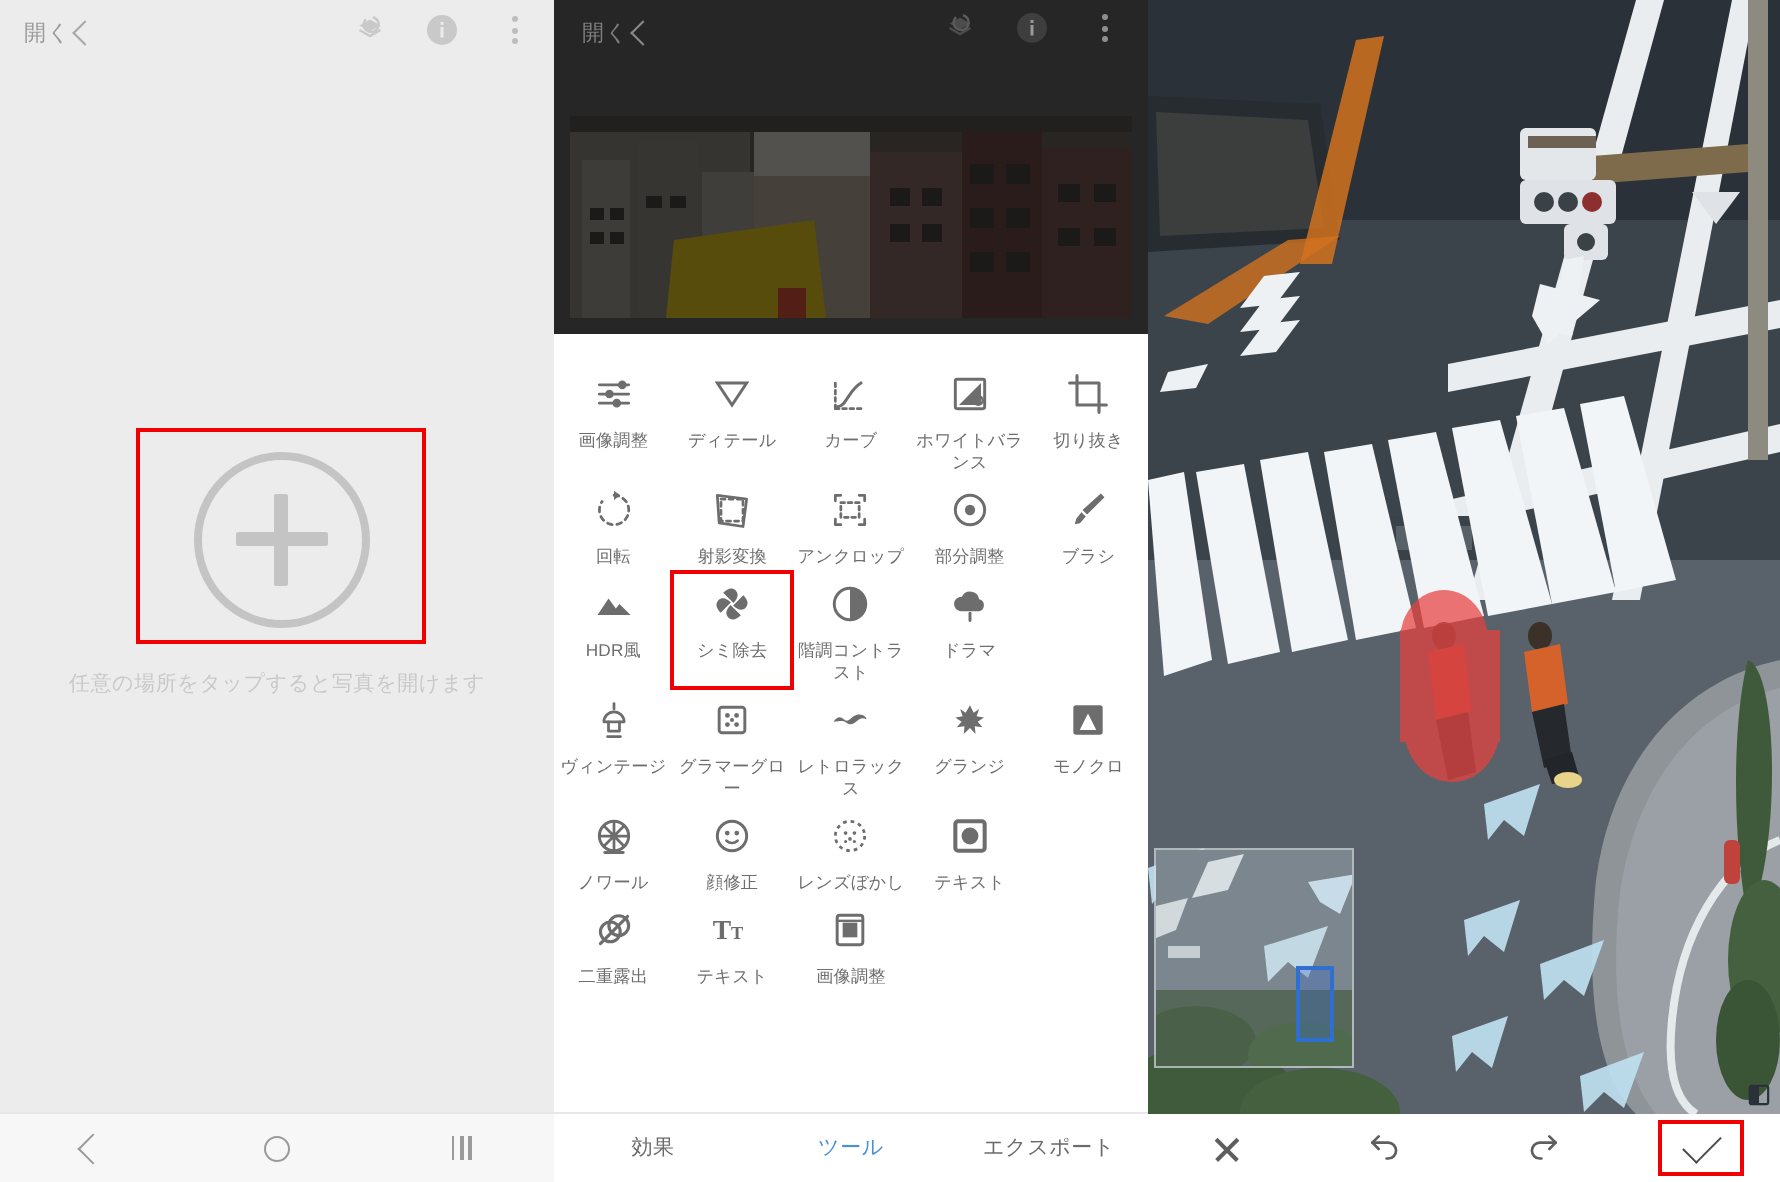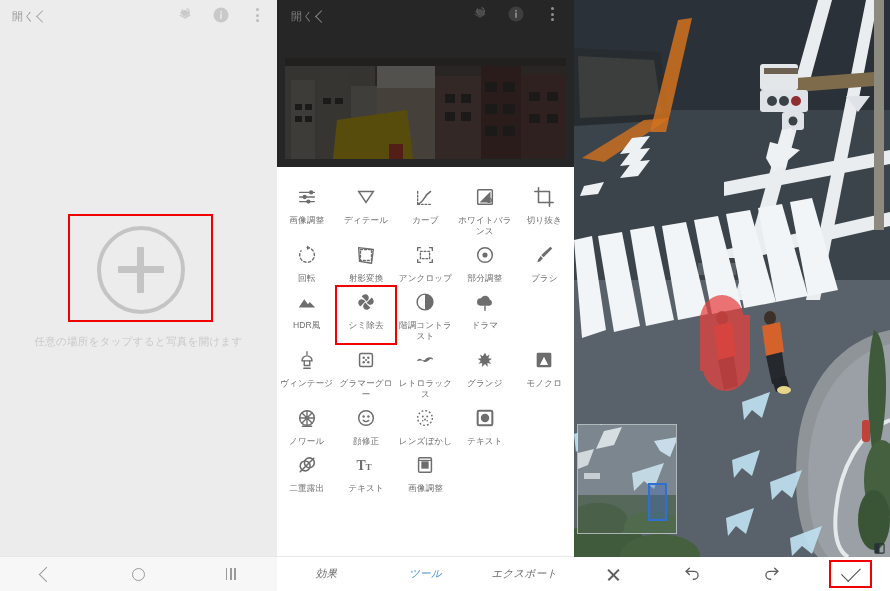--- a/index.html
+++ b/index.html
@@ -60,21 +60,21 @@
   .trow{display:flex;width:297px;}
   .tcell{width:59.4px;display:flex;flex-direction:column;align-items:center;
     padding-top:3px;padding-bottom:2px;box-sizing:border-box;position:relative;}
   .ticon{width:26px;height:26px;display:flex;align-items:center;justify-content:center;color:#6d6d6d;}
   .ticon svg{display:block;}
   .tlabel{margin-top:5px;font-size:8.6px;color:#6e6e6e;text-align:center;line-height:1.28;
     letter-spacing:.1px;width:57px;word-break:break-all;}
   .tcell.hl{outline:2px solid #f00000;outline-offset:-1px;}
 
   .p2-tabs{position:absolute;bottom:0;left:0;width:297px;height:34px;background:#fff;
-    border-top:1px solid #e8e8e8;display:flex;align-items:center;font-style:italic;}
+    border-top:1px solid #e8e8e8;display:flex;align-items:center;}
   .tab{flex:1;text-align:center;font-size:10.5px;color:#6b6b6b;letter-spacing:.3px;}
   .tab.active{color:#4a90d9;}
 
   
   .panel3{position:relative;width:316px;height:591px;background:#2c3138;flex:1 1 auto;}
   .p3-img{position:absolute;top:0;left:0;width:316px;height:557px;overflow:hidden;background:#3a4149;}
   .p3-bar{position:absolute;bottom:0;left:0;width:316px;height:34px;background:#fff;
     display:flex;align-items:center;}
   .p3-bar .slot{flex:1;display:flex;align-items:center;justify-content:center;position:relative;}
   .xmark{position:relative;width:15px;height:15px;}

